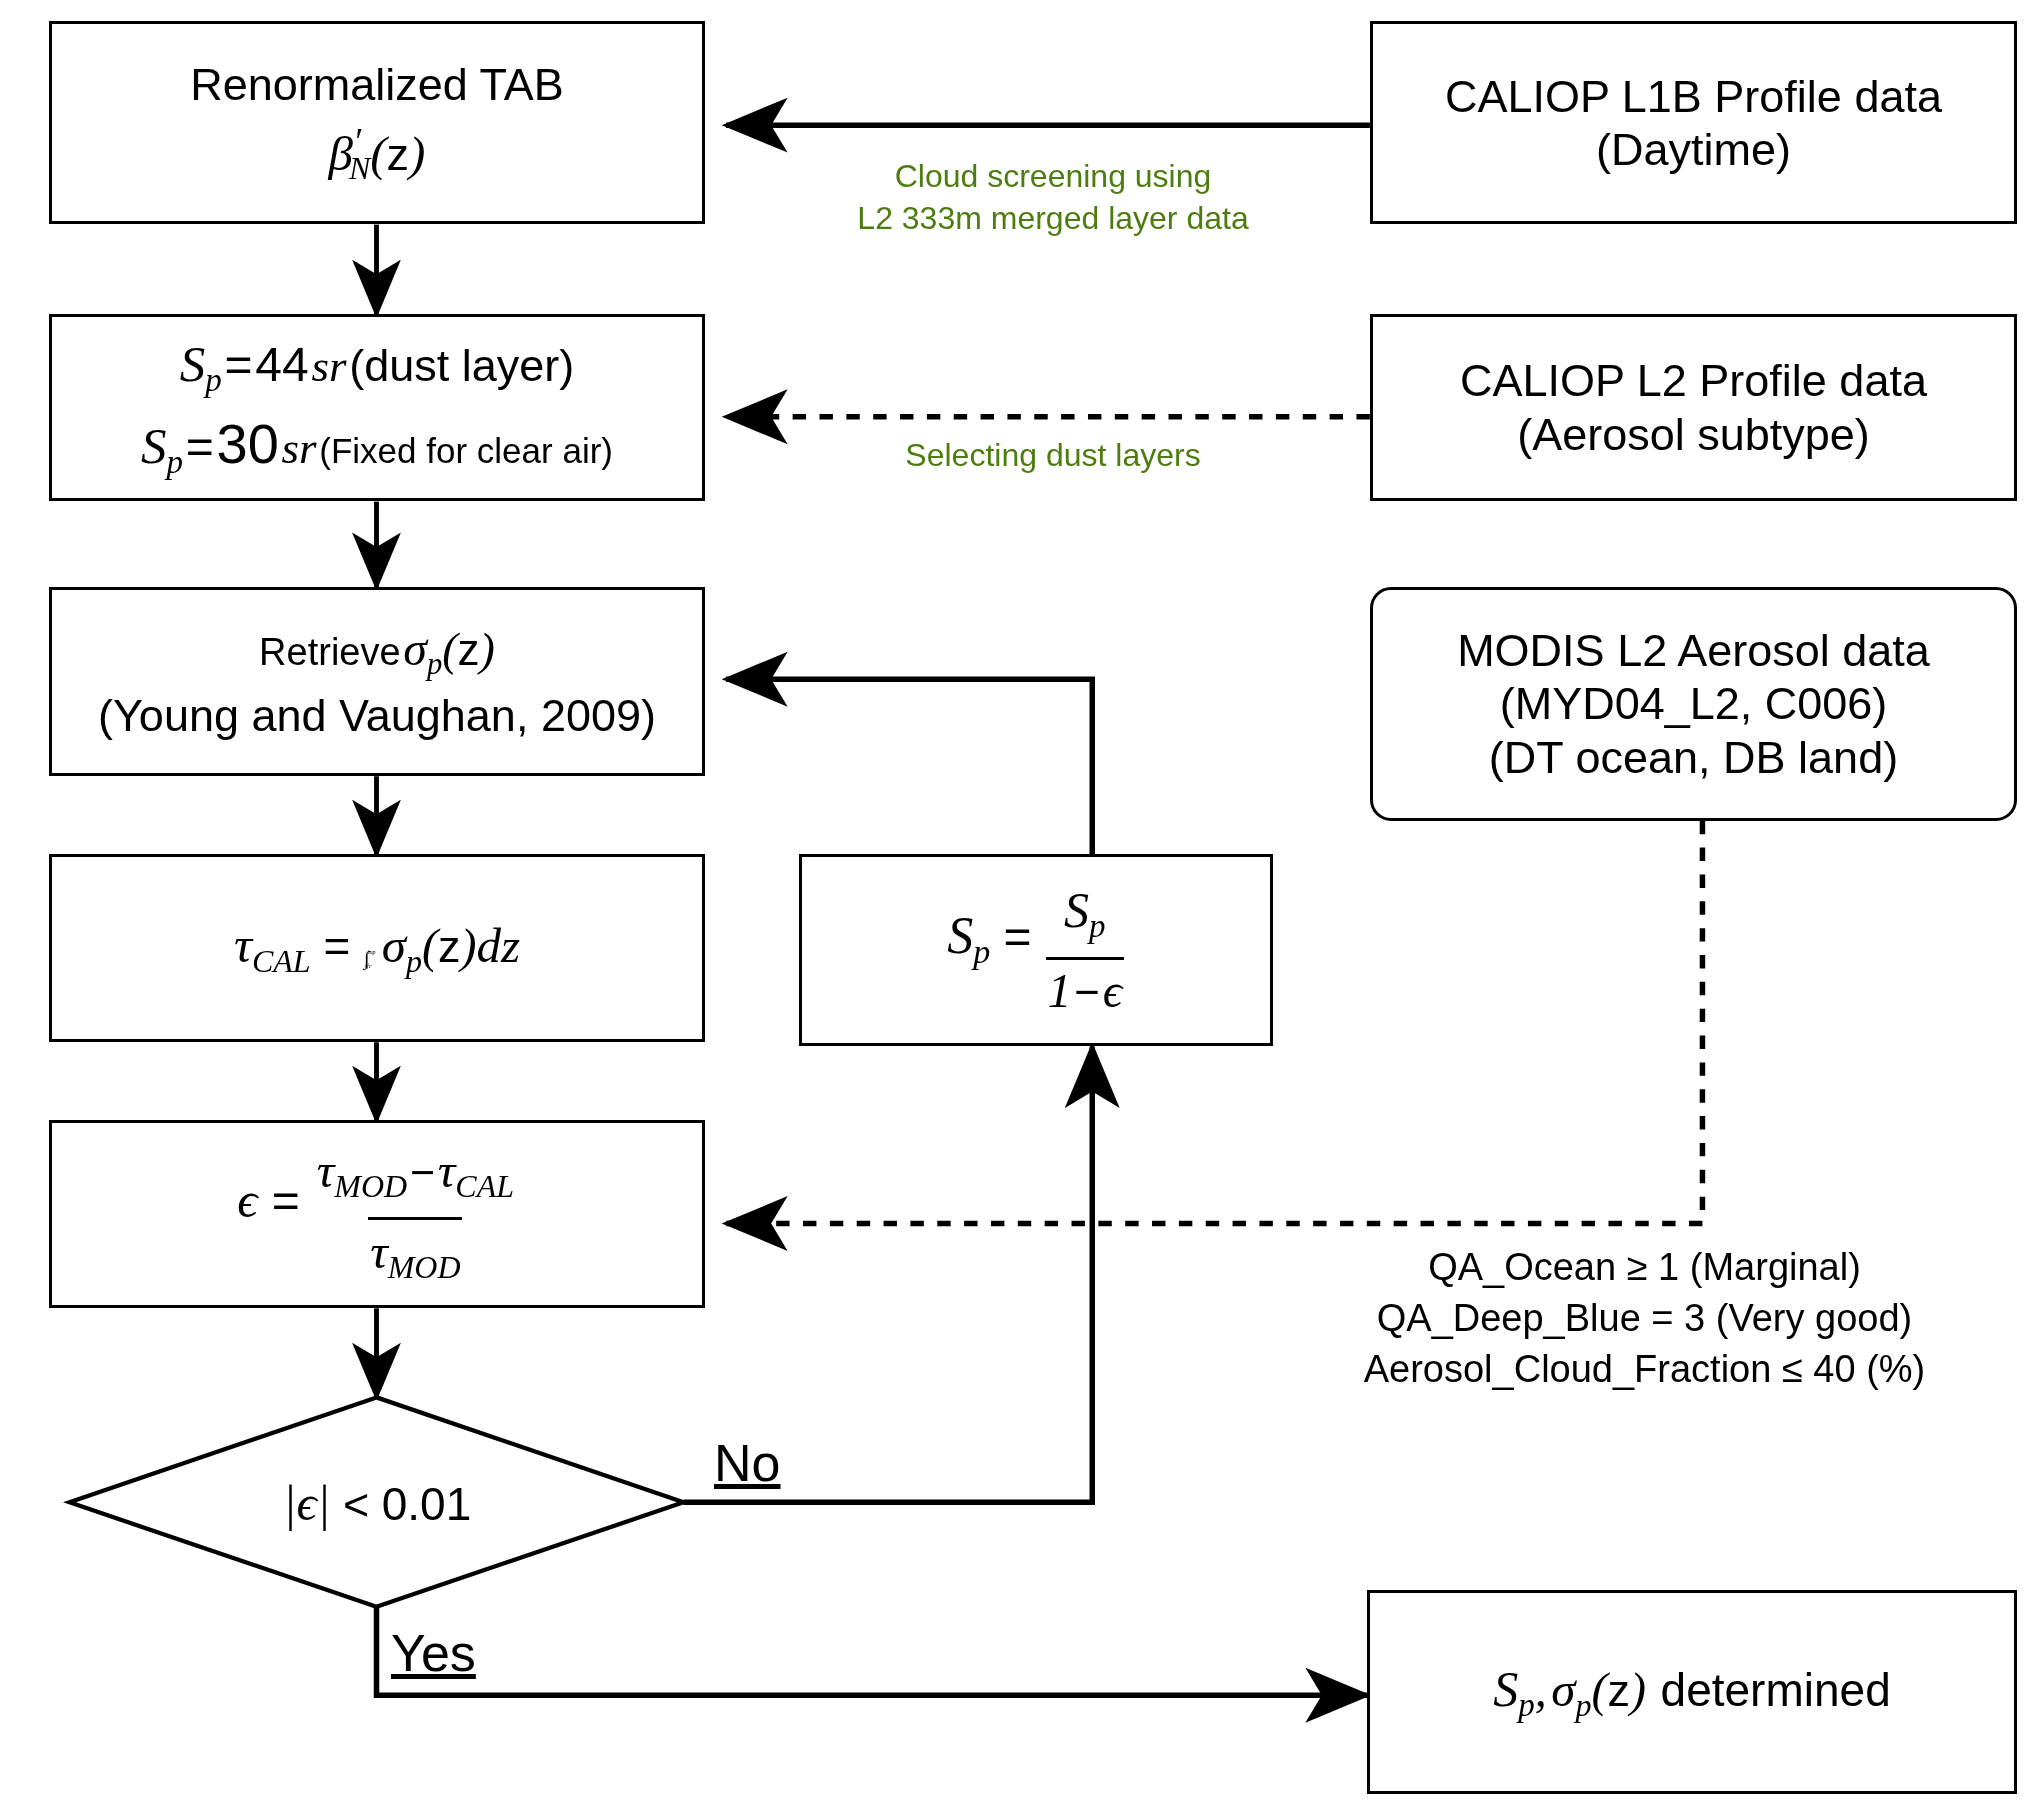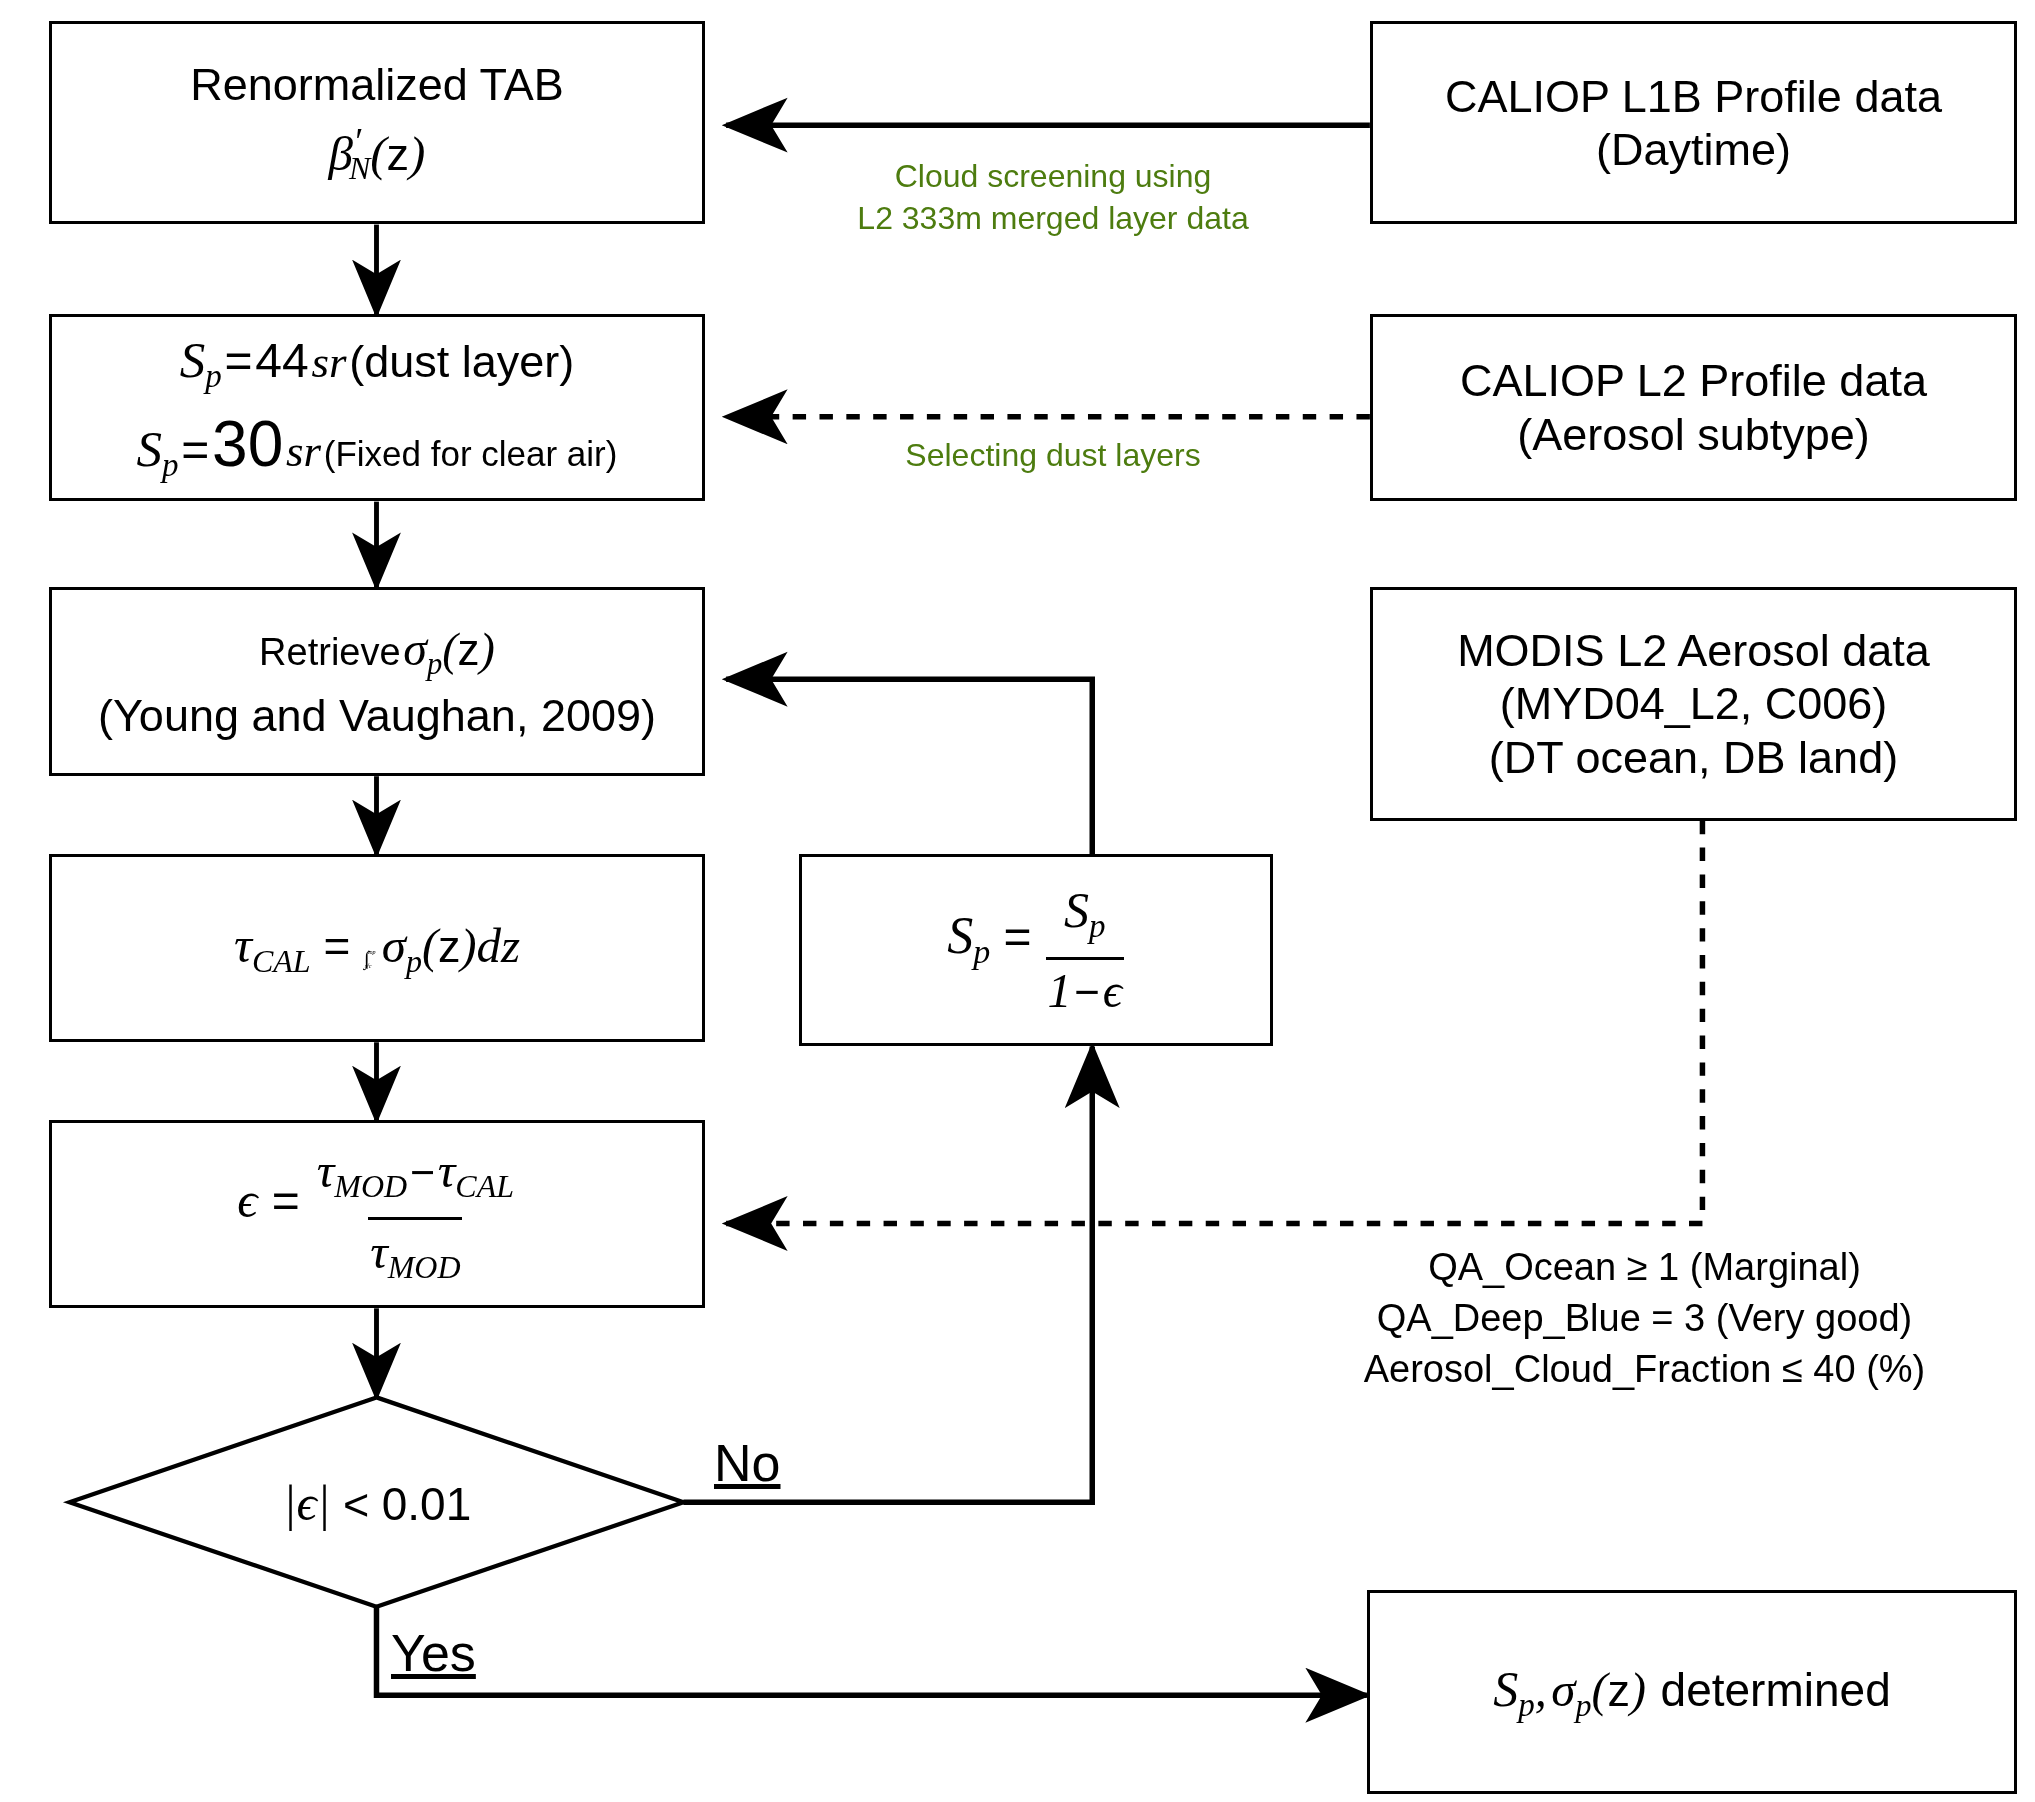--- a/index.html
+++ b/index.html
@@ -163,40 +163,40 @@
     <span class="ln" style="margin-bottom:11px;">
       <span class="it" style="font-size:51px;">S</span><span class="sub" style="font-size:33px;">p</span>
       <span class="up" style="font-size:48px;">=</span>
       <span class="up" style="font-size:48px;">44</span>
       <span class="it" style="font-size:45px;">sr</span>
       <span class="up" style="font-size:45px;">(dust layer)</span>
     </span>
     <span class="ln">
       <span class="it" style="font-size:51px;">S</span><span class="sub" style="font-size:33px;">p</span>
       <span class="up" style="font-size:48px;">=</span>
-      <span class="up" style="font-size:64px;">30</span>
+      <span class="up" style="font-size:56px;">30</span>
       <span class="it" style="font-size:45px;">sr</span>
       <span class="up" style="font-size:35px;">(Fixed for clear air)</span>
     </span>
   </div>
 
   <div class="node" style="left:1370px; top:314px; width:647px; height:187px;">
     <span class="ln t-plain">CALIOP L2 Profile data</span>
     <span class="ln t-plain">(Aerosol subtype)</span>
   </div>
 
   <div class="node" style="left:49px; top:587px; width:656px; height:189px;">
     <span class="ln" style="margin-bottom:6.1px;">
       <span class="up" style="font-size:38px;">Retrieve</span>
       <span class="it" style="font-size:48px;">σ</span><span class="sub" style="font-size:30.5px;">p</span><span class="it" style="font-size:46px;">(</span><span class="up" style="font-size:44px;">z</span><span class="it" style="font-size:46px;">)</span>
     </span>
     <span class="ln t-plain">(Young and Vaughan, 2009)</span>
   </div>
 
-  <div class="node" style="left:1370px; top:587px; width:647px; height:234px;">
+  <div class="node" style="left:1370px; top:587px; width:647px; height:234px;border-radius:21px;">
     <span class="ln t-plain">MODIS L2 Aerosol data</span>
     <span class="ln t-plain">(MYD04_L2, C006)</span>
     <span class="ln t-plain">(DT ocean, DB land)</span>
   </div>
 
   <div class="node" style="left:49px; top:854px; width:656px; height:188px;">
     <span class="ln introw">
       <span class="it" style="font-size:50px;">τ</span><span class="sub" style="font-size:32px;">CAL</span>
       <span class="up" style="font-size:46px;margin:0 0.22em;">=</span>
       <span class="intg">

